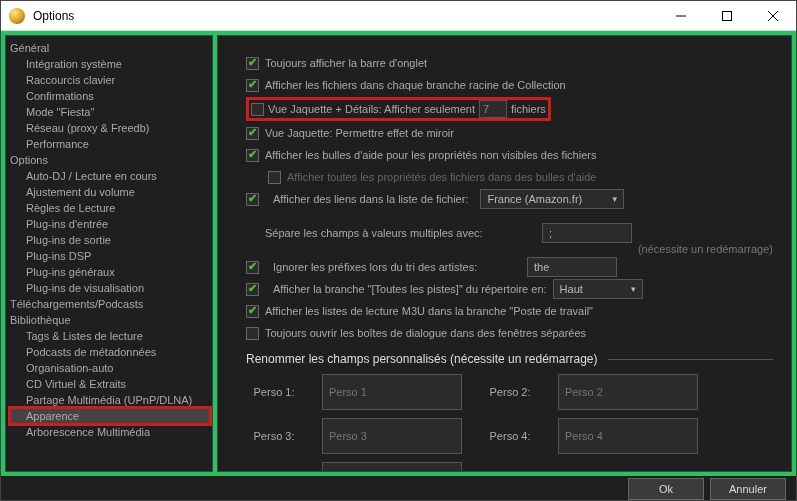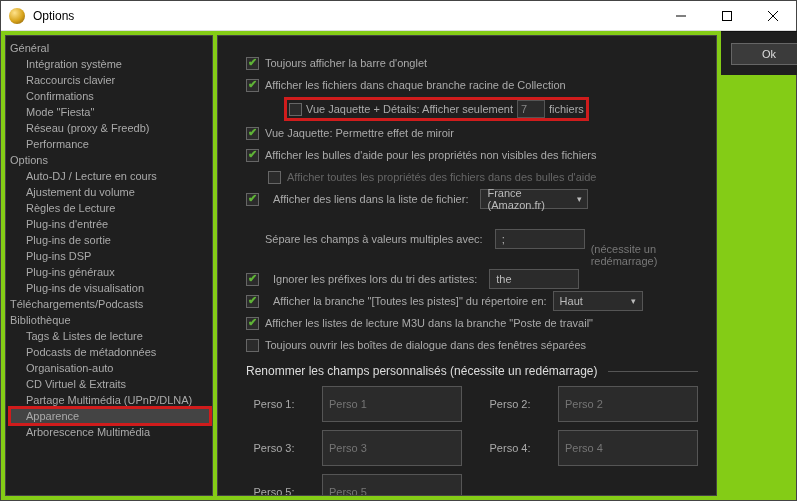--- a/index.html
+++ b/index.html
@@ -21,21 +21,21 @@
   }
   .titlebar .title { font-size: 12px; color: #000; flex: 1; }
   .win-btns { display: flex; height: 100%; }
   .win-btn {
     width: 46px; display: flex; align-items: center; justify-content: center;
     font-size: 10px; color: #000; cursor: pointer;
   }
   .win-btn svg { display:block; }
 
   .body {
-    flex: 1; display: flex; flex-direction: row; background: #84cc16;
+    flex: 1; display: flex; flex-direction: column; background: #22c55e;
     min-height: 0;
   }
   .main-area {
     flex: 1; display: flex; padding: 4px; gap: 4px; min-height: 0;
   }
 
   
   .sidebar {
     width: 208px; background: #1f1f1f; border: 1px solid #444;
     overflow-y: auto; padding: 4px 2px 4px 4px;
@@ -77,21 +77,21 @@
   }
   .chk.checked::after {
     content: "✔"; color: #5fb336; font-size: 11px; line-height: 1; font-weight: bold;
     margin-top:-1px;
   }
   .opt-label { color: #aaa; }
   .opt-label.disabled { color: #666; }
 
   .hot-box {
     border: 3px solid #d01c1c; padding: 0 2px; display: flex; align-items: center;
-    height: 24px; gap: 4px; margin-left: 38px;
+    height: 24px; gap: 4px;
   }
   .hot-box .chk { }
   .hot-box .inline-input {
     width: 28px; height: 18px; background: #2b2b2b; border: 1px solid #555; color:#888;
     padding: 0 3px; font-size: 11px; text-align: left;
   }
 
   .row-with-select { display: flex; align-items: center; gap: 6px; }
   .row-with-select .left { display: flex; align-items: center; gap: 14px; flex: none; }
   .row-with-select .mid { flex: 1; }
@@ -114,21 +114,21 @@
     display:grid; grid-template-columns: 56px 140px 56px 140px; gap:8px 20px;
     margin-top:14px; align-items:center;
   }
   .perso-grid .plabel { color:#aaa; text-align:center; }
   .perso-grid .pinput {
     background:#2b2b2b; border:1px solid #555; color:#777; height:36px; padding:2px 6px;
     font-size:11px; width:140px;
   }
 
   .footer {
-    height: 44px; background:#1f1f1f; display:flex; justify-content:space-between;
+    height: 24px; background:#1f1f1f; display:flex; justify-content:flex-end;
     align-items:center; gap:6px; padding: 0 10px; border-top:1px solid #111;
   }
   .btn {
     min-width: 76px; height:22px; background:#3b3b3b; border:1px solid #666;
     color:#ddd; font-size:11px; cursor:pointer; display:flex; align-items:center; justify-content:center;
   }
 </style>
 </head>
 <body>
 

